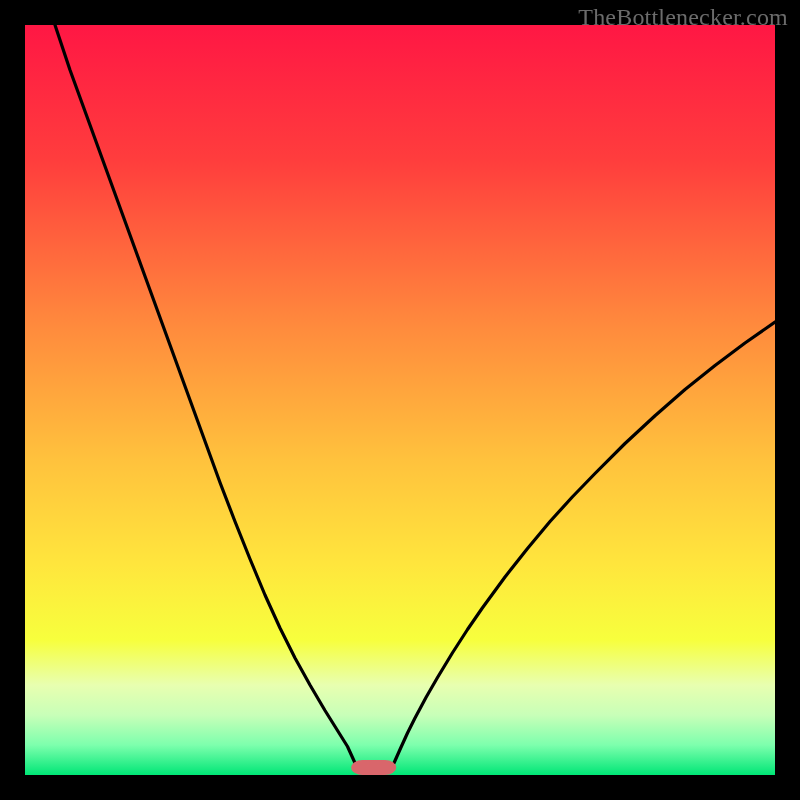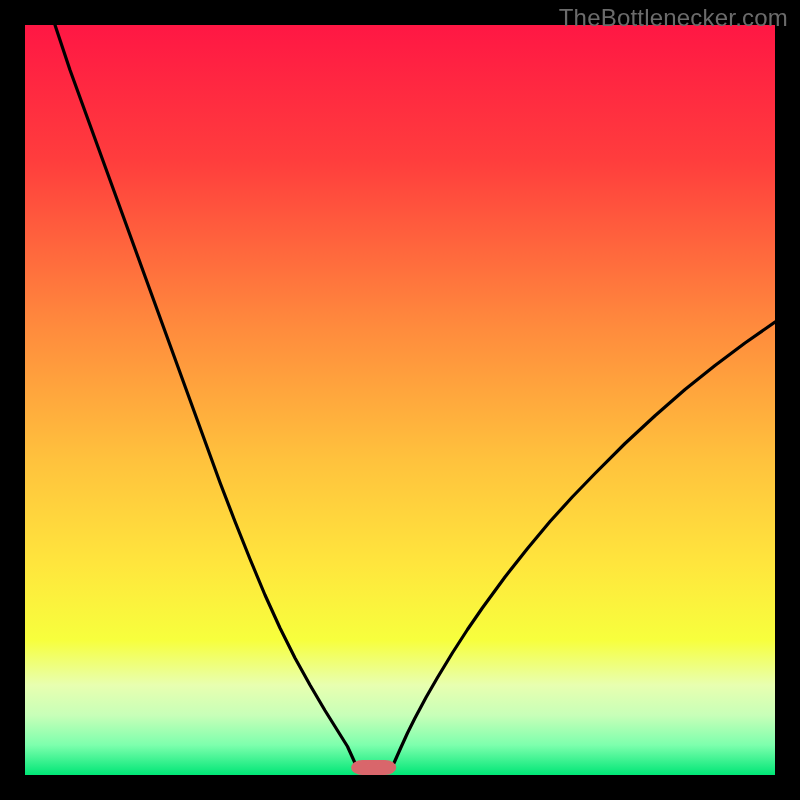--- a/index.html
+++ b/index.html
@@ -8,20 +8,21 @@
     width: 800px;
     height: 800px;
     overflow: hidden;
     font-family: Arial, Helvetica, sans-serif;
   }
   .frame {
     width: 800px;
     height: 800px;
     background: #000;
     position: relative;
+    font-family: Liberation Serif, serif;
   }
   .plot-area {
     position: absolute;
     left: 25px;
     top: 25px;
     width: 750px;
     height: 750px;
   }
   .watermark {
     position: absolute;

